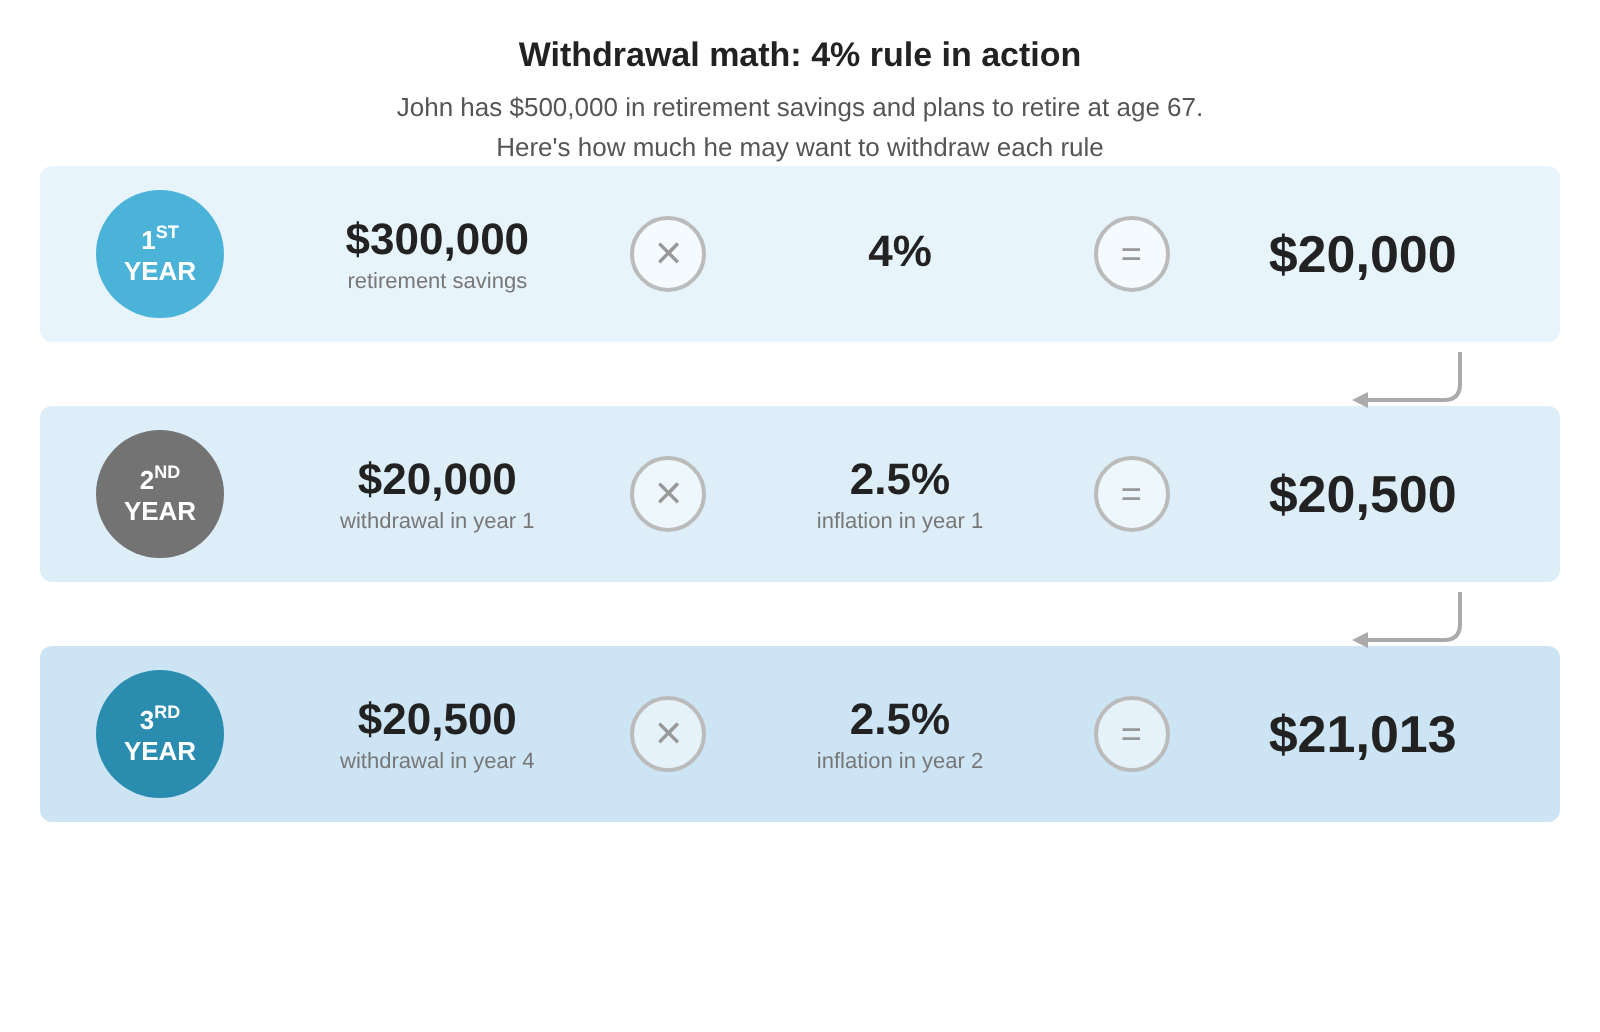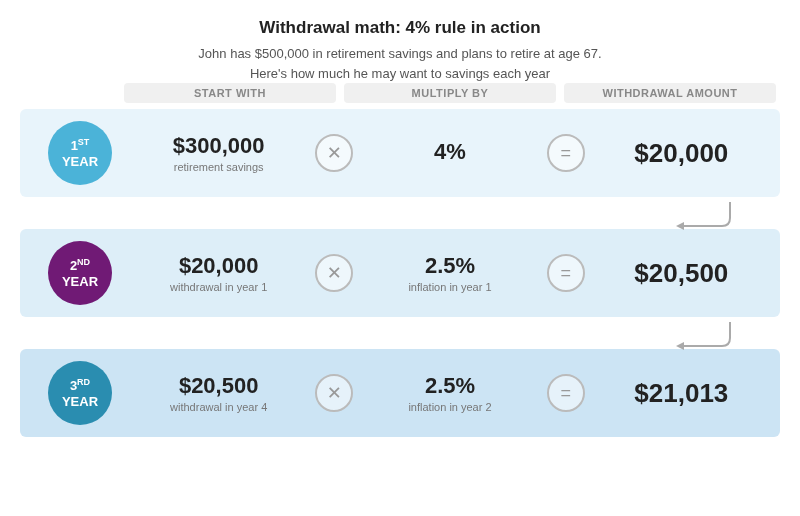--- a/index.html
+++ b/index.html
@@ -66,21 +66,21 @@
       border-radius: 50%;
       background: #4bb3d8;
       color: #fff;
       font-weight: bold;
       text-align: center;
       font-size: 13px;
       line-height: 1.2;
       margin: 0 auto;
     }
 
-    .year-badge.y2 { background: #701a75; }
+    .year-badge.y2 { background: #737373; }
     .year-badge.y3 { background: #2a8db0; }
 
     .year-badge sup {
       font-size: 9px;
       vertical-align: super;
     }
 
     .grid-row {
       display: grid;
       grid-template-columns: 100px 1fr auto 1fr auto 1fr;
@@ -145,31 +145,25 @@
     .arrow-svg {
       display: block;
     }
   </style>
 </head>
 <body>
 
 <div class="title">Withdrawal math: 4% rule in action</div>
 <div class="subtitle">
   <span>John has $500,000 in retirement savings and plans to retire at age 67.</span><br>
-  <span>Here's how much he may want to savings each year</span>
+  <span>Here's how much he may want to withdraw each rule</span>
 </div>
 
 <div class="table-wrapper">
 
-  <div class="header-row">
-    <div class="header-cell"></div>
-    <div class="header-cell">START WITH</div>
-    <div class="header-cell">MULTIPLY BY</div>
-    <div class="header-cell">WITHDRAWAL AMOUNT</div>
-  </div>
 
   <div class="grid-row row1">
     <div class="col-center">
       <div class="year-badge y1">
         <span>1<sup>ST</sup><br>YEAR</span>
       </div>
     </div>
     <div class="col-center">
       <span class="big-val">$300,000</span>
       <span class="small-lbl">retirement savings</span>

